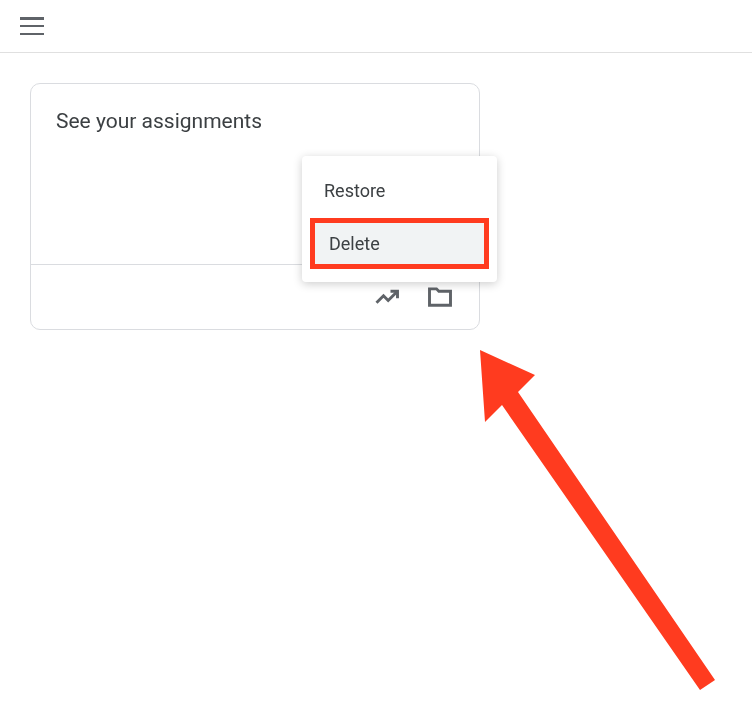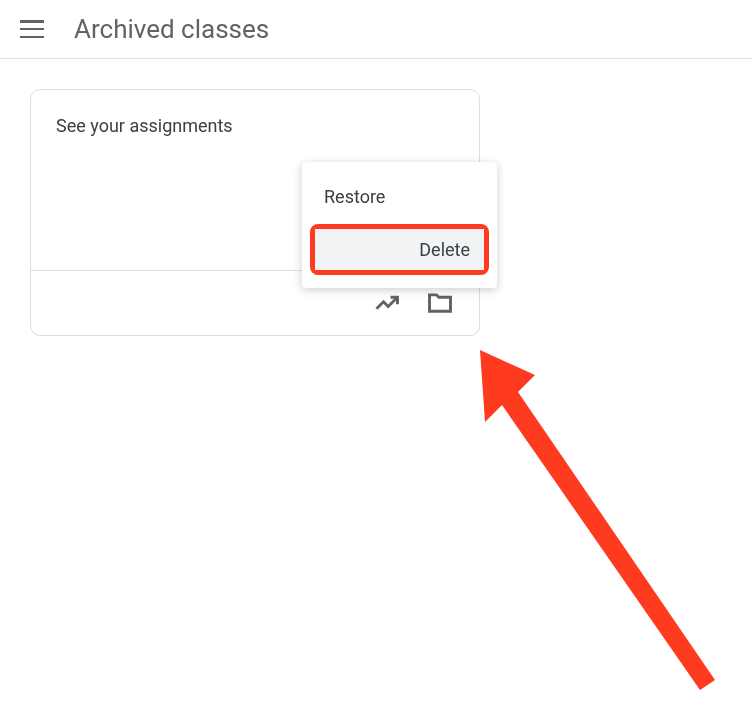--- a/index.html
+++ b/index.html
@@ -99,21 +99,21 @@
       border-radius: 50%;
       pointer-events: none;
       z-index: 5;
     }
     .card-body {
       padding: 25px;
       min-height: 180px;
     }
     .assignments-text {
       color: #3c4043;
-      font-size: 18px;
+      font-size: 21px;
     }
     .card-footer {
       border-top: 1px solid #dadce0;
       padding: 18px 25px;
       display: flex;
       justify-content: flex-end;
       gap: 25px;
       align-items: center;
     }
     .footer-icon {
@@ -135,22 +135,21 @@
     }
     .menu-item {
       padding: 14px 22px;
       font-size: 18px;
       color: #3c4043;
       cursor: pointer;
     }
     .delete-item-wrapper {
       margin: 3px 8px;
       border: 5px solid #ff3b1f;
-      border-radius: 8px;
-      text-align: right;
+      border-radius: 0;
     }
     .delete-item-wrapper .menu-item {
       background: #f1f3f4;
       padding: 10px 14px;
     }
     .arrow-annotation {
       position: absolute;
       top: 340px;
       left: 460px;
       pointer-events: none;
@@ -159,21 +158,20 @@
   </style>
 </head>
 <body>
 
 <div class="header">
   <div class="menu-icon">
     <span></span>
     <span></span>
     <span></span>
   </div>
-  <div class="header-title">Archived classes</div>
 </div>
 
 <div class="content">
   <div class="class-card">
 
     <div class="dropdown-menu">
       <div class="menu-item">Restore</div>
       <div class="delete-item-wrapper">
         <div class="menu-item">Delete</div>
       </div>

